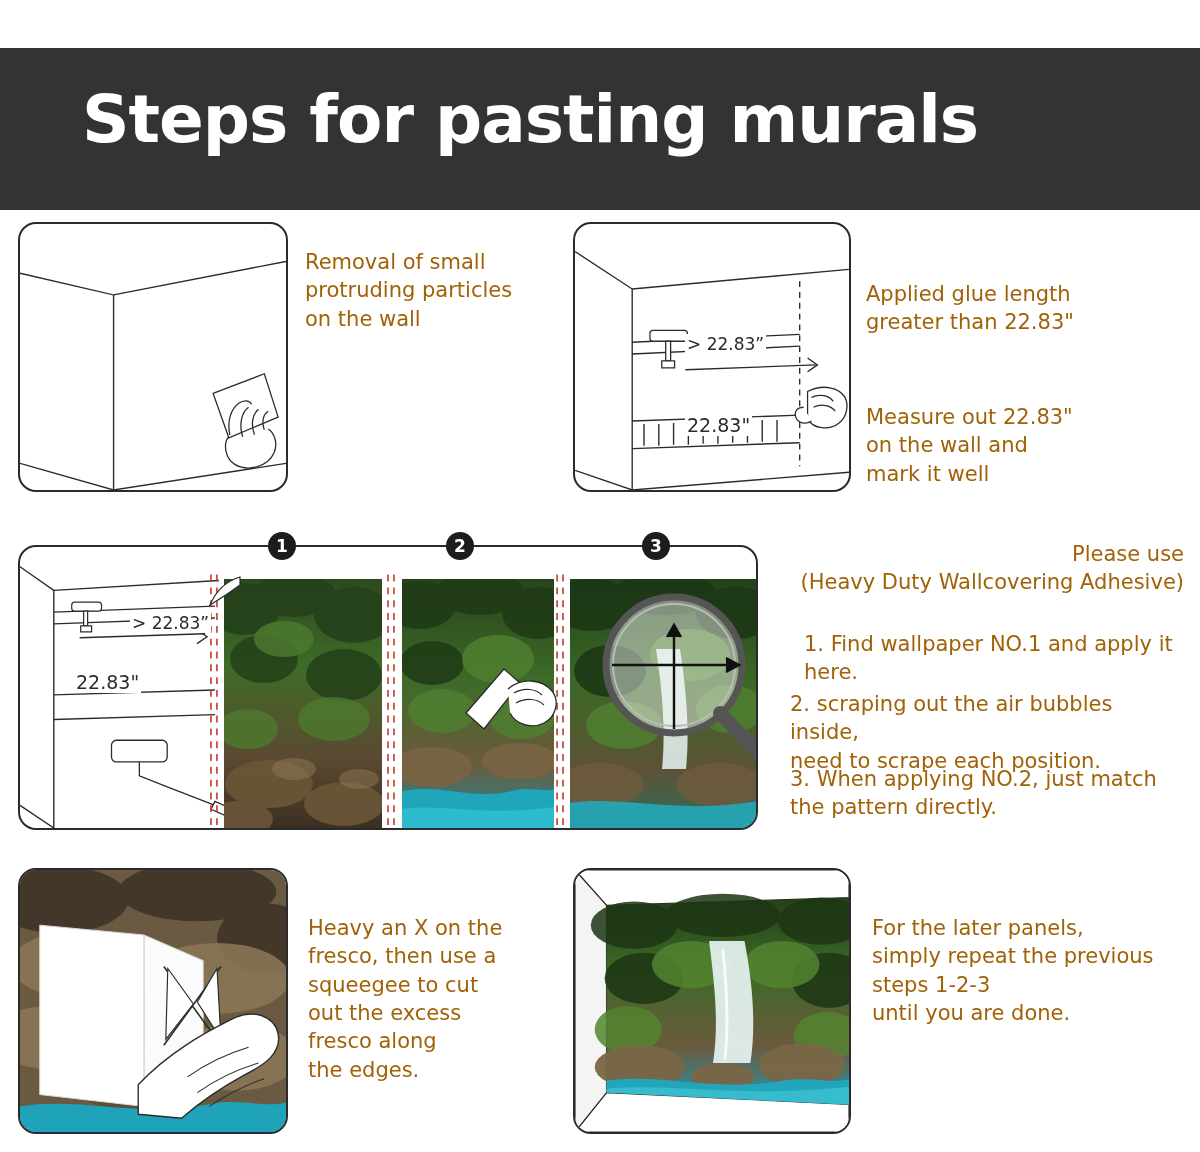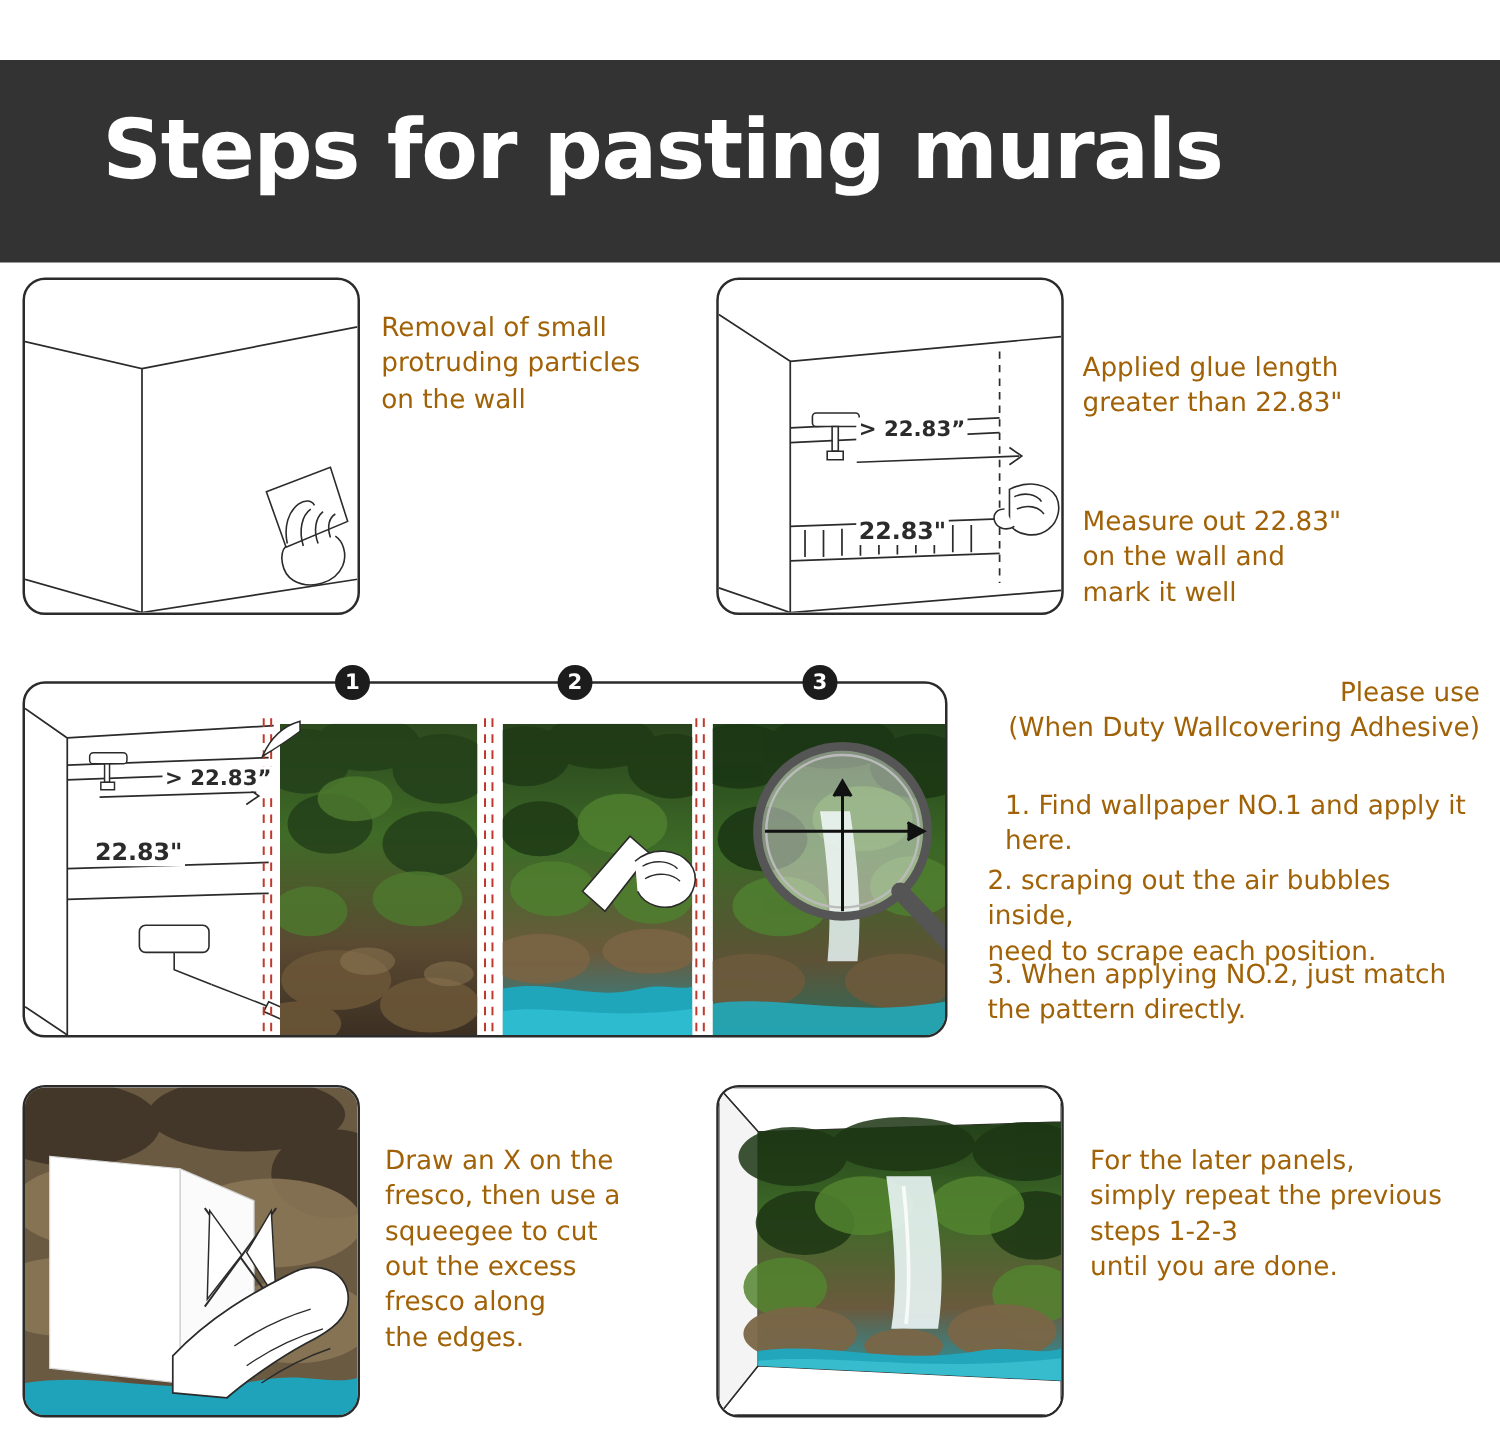--- a/index.html
+++ b/index.html
@@ -39,21 +39,20 @@
   }
 
   
   .panel {
     position: absolute;
     border: 2px solid #2b2b2b;
     border-radius: 18px;
     background: #ffffff;
     overflow: hidden;
     box-sizing: border-box;
-    font-weight: bold;
   }
 
   .caption {
     position: absolute;
     font-size: 21px;
     line-height: 1.35;
     color: #a16207;
     white-space: pre-line;
   }
 
@@ -342,21 +341,21 @@
   </svg>
 
   <div class="dim-label" style="left:110px; top:66px;">&gt; 22.83”</div>
   <div class="dim-label big" style="left:54px; top:124px;">22.83"</div>
 </div>
 
 <div class="circle-num" id="num1">1</div>
 <div class="circle-num" id="num2">2</div>
 <div class="circle-num" id="num3">3</div>
 
-<div class="caption" id="cap-please"><span>Please use</span><br><span>(When Duty Wallcovering Adhesive)</span></div>
+<div class="caption" id="cap-please"><span>Please use</span><br><span>(Heavy Duty Wallcovering Adhesive)</span></div>
 <div class="caption" id="cap-step1">1. Find wallpaper NO.1 and apply it here.</div>
 <div class="caption" id="cap-step2">2. scraping out the air bubbles inside,
 need to scrape each position.</div>
 <div class="caption" id="cap-step3">3. When applying NO.2, just match
 the pattern directly.</div>
 
 <div class="panel" id="panel-cut">
   <svg class="svg-fill" viewBox="0 0 270 266" preserveAspectRatio="none">
     <defs>
       <linearGradient id="g4" x1="0" y1="0" x2="0" y2="1">
@@ -392,21 +391,21 @@
     <path d="M146 98 L204 178 M204 98 L146 178" stroke="#2b2b2b" stroke-width="1.6" fill="none"></path>
     <path d="M150 100 L176 136 L148 172 Z" fill="#ffffff" stroke="#2b2b2b" stroke-width="1.2"></path>
     <path d="M200 100 L180 134 L204 172 Z" fill="#ffffff" stroke="#2b2b2b" stroke-width="1.2"></path>
 
     <path d="M120 218 C150 186 186 166 214 152 C236 140 258 148 262 166 C266 186 248 198 228 208 C206 220 180 238 164 252 L120 248 Z" fill="#ffffff" stroke="#2b2b2b" stroke-width="1.4"></path>
     <path d="M170 210 C190 196 212 186 232 180" fill="none" stroke="#2b2b2b" stroke-width="1.1"></path>
     <path d="M180 226 C200 212 222 202 242 196" fill="none" stroke="#2b2b2b" stroke-width="1.1"></path>
     <path d="M192 240 C210 228 230 218 248 212" fill="none" stroke="#2b2b2b" stroke-width="1.1"></path>
   </svg>
 </div>
-<div class="caption" id="cap-cut">Draw an X on the
+<div class="caption" id="cap-cut">Heavy an X on the
 fresco, then use a
 squeegee to cut
 out the excess
 fresco along
 the edges.</div>
 
 <div class="panel" id="panel-final">
   <svg class="svg-fill" viewBox="0 0 278 266" preserveAspectRatio="none">
     <rect width="278" height="266" fill="#ffffff"></rect>
 

